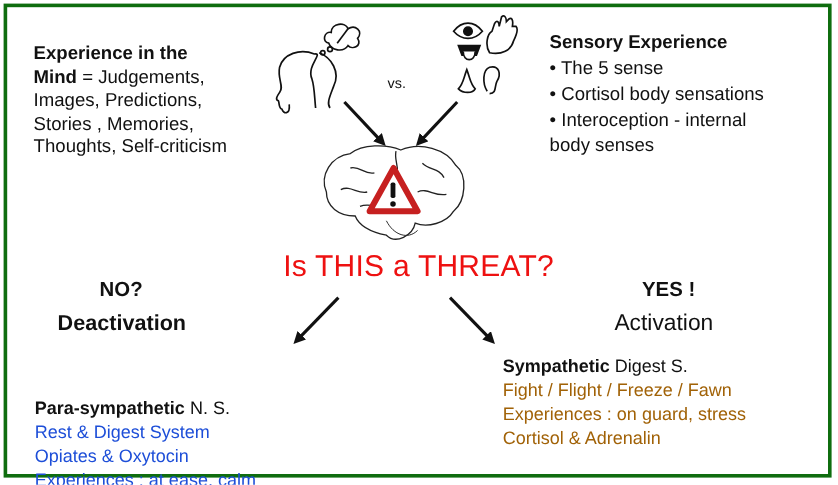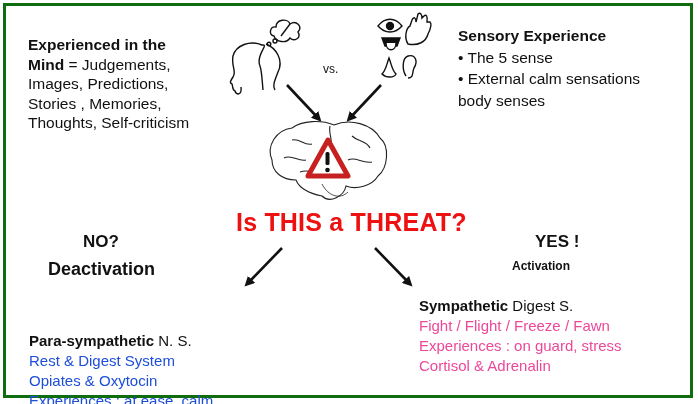--- a/index.html
+++ b/index.html
@@ -6,30 +6,30 @@
     body { width: 698px; height: 404px; position: relative; overflow: hidden;
            font-family: "Liberation Sans", sans-serif; color: #111; }
     .frame { position: absolute; left: 3px; top: 3px; width: 513px; height: 395px;
              border: 3px solid #0f6d0f; box-sizing: border-box; width: 690px; }
     .abs { position: absolute; }
     .mind { left: 28px; top: 35px; font-size: 15.5px; line-height: 19.5px; width: 240px; }
     .mind b { font-weight: bold; }
     .sense { left: 458px; top: 25px; font-size: 15.5px; line-height: 21.5px; width: 230px; }
     .sense .title { font-weight: bold; }
     .vs { left: 323px; top: 62px; font-size: 12px; }
-    .threat { left: 236px; top: 208px; font-size: 25px; font-weight: bold; color: #ee1111;
+    .threat { left: 236px; top: 208px; font-size: 25px; font-weight: normal; color: #ee1111;
               letter-spacing: 0.2px; white-space: nowrap; }
     .no-title { left: 83px; top: 232px; font-size: 17px; font-weight: bold; }
     .no-sub { left: 48px; top: 259px; font-size: 18px; font-weight: bold; }
     .yes-title { left: 535px; top: 232px; font-size: 17px; font-weight: bold; }
-    .yes-sub { left: 512px; top: 259px; font-size: 12px; font-weight: bold; text-align: right; }
+    .yes-sub { left: 512px; top: 259px; font-size: 19px; font-weight: normal; text-align: right; }
     .para { left: 29px; top: 296px; font-size: 15px; line-height: 20px; margin-top: 35px; }
     .symp { left: 419px; top: 296px; font-size: 15px; line-height: 20px; }
     .para .g { color: #1d4ed8; font-weight: 500; }
-    .symp .r { color: #ec4899; font-weight: 500; }
+    .symp .r { color: #a16207; font-weight: 500; }
     .bold { font-weight: bold; }
     svg.art { position: absolute; left: 0; top: 0; }
   </style>
 </head>
 <body>
 
 <div class="frame"></div>
 
 <svg class="art" width="698" height="404" viewBox="0 0 698 404">
   <defs>
@@ -70,33 +70,34 @@
     <path d="M328,140 L348,176 L308,176 Z" fill="#fff" stroke="#c62020" stroke-width="5" stroke-linejoin="round"></path>
     <rect x="325.5" y="152" width="4" height="13" rx="1.5" fill="#111"></rect>
     <circle cx="327.5" cy="170" r="2.3" fill="#111"></circle>
   </g>
 
   <line x1="282" y1="248" x2="248" y2="283" stroke="#111" stroke-width="2.6" marker-end="url(#ah)"></line>
   <line x1="375" y1="248" x2="409" y2="283" stroke="#111" stroke-width="2.6" marker-end="url(#ah)"></line>
 </svg>
 
 <div class="abs mind">
-  <div><b>Experienced in the</b></div>
+  <div><b>Experience in the</b></div>
   <div><b>Mind</b><span> = Judgements,</span></div>
   <div>Images, Predictions,</div>
   <div>Stories , Memories,</div>
   <div>Thoughts, Self-criticism</div>
 </div>
 
 <div class="abs vs">vs.</div>
 
 <div class="abs sense">
   <div class="title">Sensory Experience</div>
   <div>• The 5 sense</div>
-  <div>• External calm sensations</div>
+  <div>• Cortisol body sensations</div>
+  <div>• Interoception - internal</div>
   <div>body senses</div>
 </div>
 
 <div class="abs threat">Is THIS a THREAT?</div>
 
 <div class="abs no-title">NO?</div>
 <div class="abs no-sub">Deactivation</div>
 <div class="abs yes-title">YES !</div>
 <div class="abs yes-sub">Activation</div>
 

